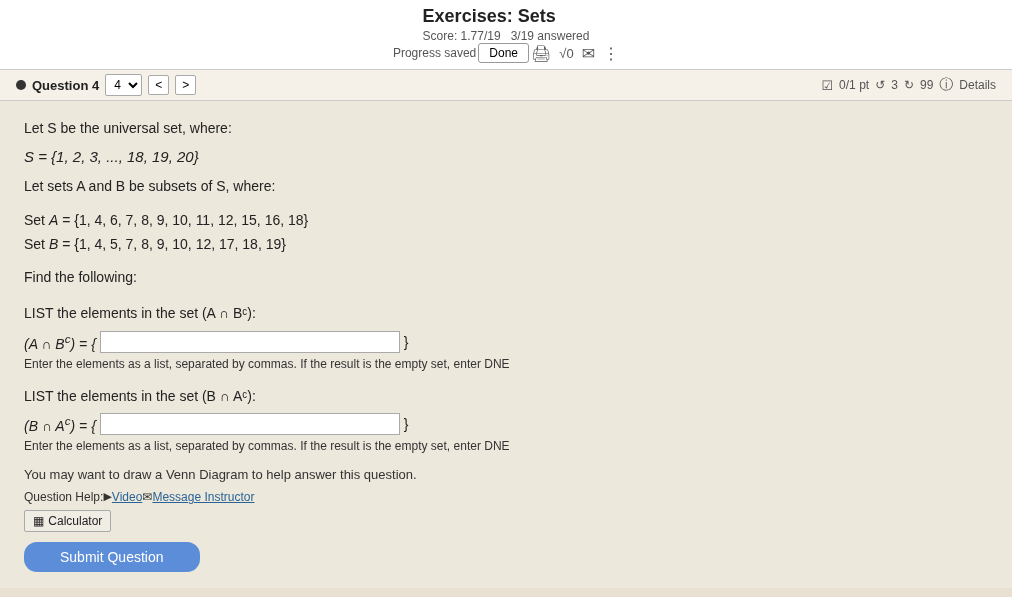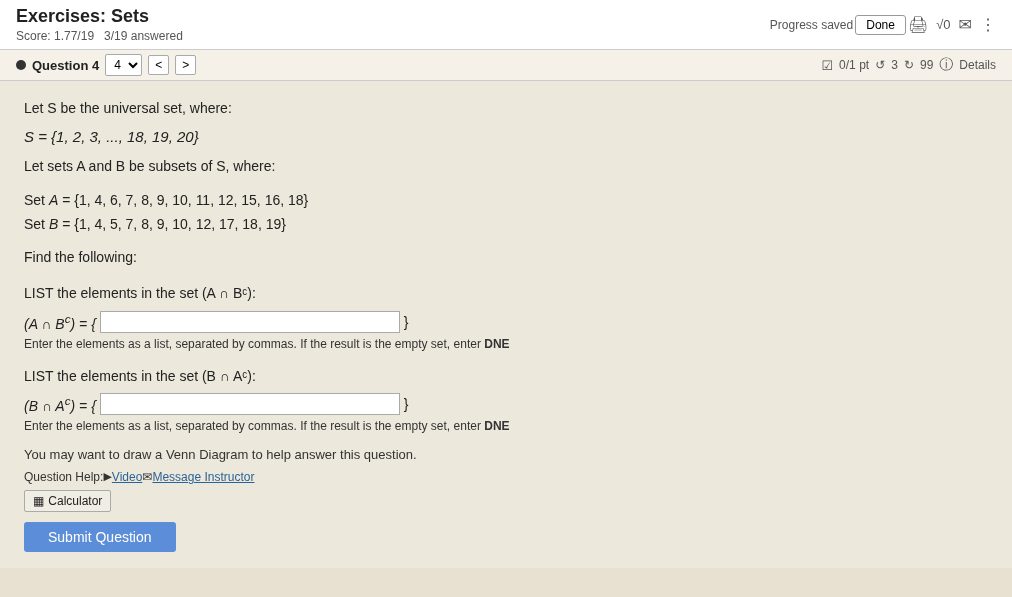--- a/index.html
+++ b/index.html
@@ -14,20 +14,21 @@
     }
 
     
     .top-bar {
       background: #fff;
       border-bottom: 1px solid #ccc;
       padding: 6px 16px;
       display: flex;
       align-items: center;
       justify-content: space-between;
+      flex-direction: column;
     }
     .top-bar-left {}
     .top-bar-title {
       font-size: 18px;
       font-weight: bold;
       color: #222;
     }
     .top-bar-score {
       font-size: 12px;
       color: #555;
@@ -165,21 +166,21 @@
     .input-close {
       font-size: 14px;
     }
 
     .hint-text {
       font-size: 12px;
       color: #333;
       margin-bottom: 14px;
     }
     .hint-text strong {
-      font-weight: bold;
+      font-weight: normal;
     }
 
     .venn-text {
       font-size: 13px;
       margin-bottom: 8px;
       color: #333;
     }
 
     
     .question-help {
@@ -209,23 +210,23 @@
       border-radius: 2px;
       width: fit-content;
       margin-bottom: 10px;
     }
 
     
     .submit-btn {
       background: #5b8dd9;
       color: #fff;
       border: none;
-      padding: 7px 24px;
-      font-size: 14px;
-      border-radius: 3px;
+      padding: 7px 36px;
+      font-size: 14px;
+      border-radius: 13px;
       cursor: pointer;
     }
   </style>
 </head>
 <body>
 
 <div class="top-bar">
   <div class="top-bar-left">
     <div class="top-bar-title">Exercises: Sets</div>
     <div class="top-bar-score">

